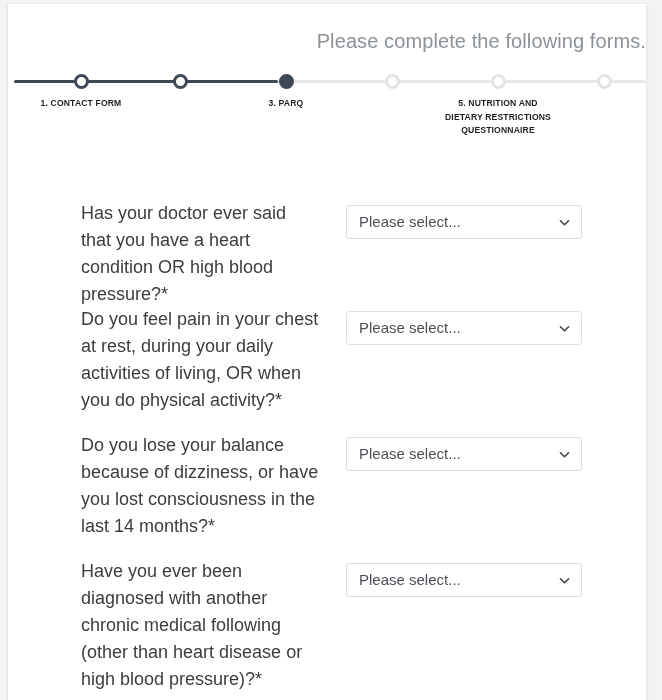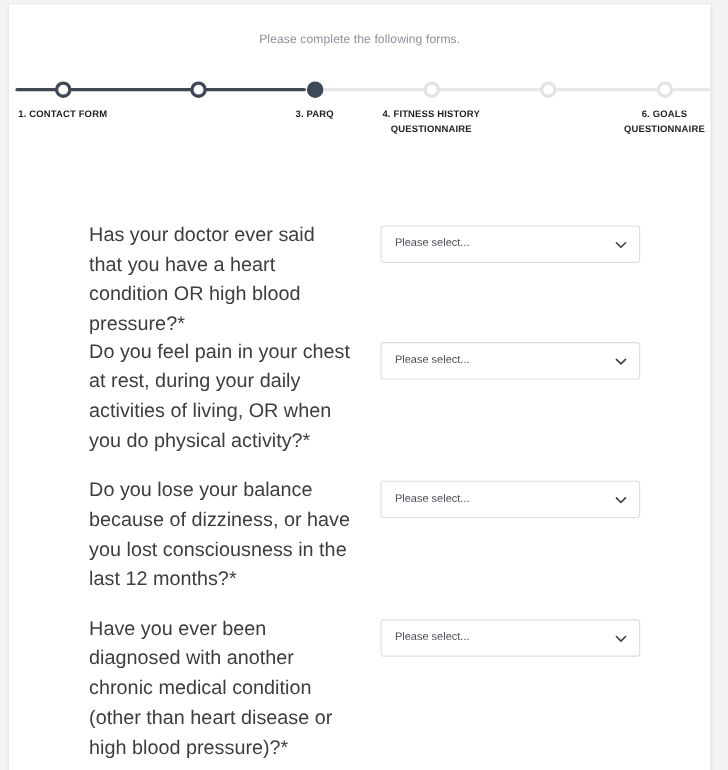--- a/index.html
+++ b/index.html
@@ -30,22 +30,22 @@
     background: #ffffff;
     box-shadow: 0 1px 3px rgba(0,0,0,0.10), 0 0 0 1px rgba(0,0,0,0.02);
     overflow: hidden;
   }
 
   .page-title {
     position: absolute;
     left: 0;
     top: 26px;
     width: 638px;
-    text-align: center;
-    font-size: 11px;
+    text-align: right;
+    font-size: 20px;
     color: #8b9298;
     letter-spacing: 0.1px;
   }
 
   
   .stepper {
     position: absolute;
     left: 0;
     top: 62px;
     width: 638px;
@@ -138,21 +138,21 @@
     height: 34px;
   }
   .select-box {
     box-sizing: border-box;
     width: 236px;
     height: 34px;
     background: #ffffff;
     border: 1px solid #dcdde0;
     border-radius: 3px;
     padding: 0 44px 0 12px;
-    font-size: 10px;
+    font-size: 15px;
     line-height: 32px;
     color: #4b4f55;
     font-family: "Liberation Sans", sans-serif;
     white-space: nowrap;
     overflow: hidden;
     position: relative;
   }
   .chev {
     position: absolute;
     right: 11px;
@@ -168,41 +168,40 @@
 
 <div id="page">
   <div class="card">
 
     <div class="page-title">Please complete the following forms.</div>
 
     <div class="stepper">
       <div class="track"></div>
       <div class="track-done"></div>
       <div id="steps-container">
-          <div class="step done" style="left: 49px;">
+          <div class="step done" style="left: 73px;">
             <div class="node"></div>
             <div class="step-label">1. CONTACT FORM</div>
           </div>
           <div class="step done" style="left: 172px;">
             <div class="node"></div>
           </div>
           <div class="step active" style="left: 278px;">
             <div class="node"></div>
             <div class="step-label">3. PARQ</div>
           </div>
           <div class="step inactive" style="left: 384px;">
             <div class="node"></div>
-            <div class="step-label">4. FITNESS HISTORY QUESTIONNAIRE</div>
           </div>
           <div class="step inactive" style="left: 490px;">
             <div class="node"></div>
+            <div class="step-label">5. NUTRITION AND DIETARY RESTRICTIONS QUESTIONNAIRE</div>
           </div>
           <div class="step inactive" style="left: 596px;">
             <div class="node"></div>
-            <div class="step-label">6. GOALS QUESTIONNAIRE</div>
           </div>
         </div>
     </div>
 
     <div class="form">
       <div id="fields-container">
           <div class="field-row" style="top: 0px;">
             <div class="q-text">Has your doctor ever said that you have a heart condition OR high blood pressure?*</div>
             <div class="select-wrap">
               <div class="select-box"><span>Please select...</span><span class="chev">
@@ -216,31 +215,31 @@
             <div class="q-text">Do you feel pain in your chest at rest, during your daily activities of living, OR when you do physical activity?*</div>
             <div class="select-wrap">
               <div class="select-box"><span>Please select...</span><span class="chev">
                   <svg width="11" height="11" viewBox="0 0 12 12">
                     <path d="M1.5 4 L6 8.5 L10.5 4" fill="none" stroke="#3c3f44" stroke-width="1.6" stroke-linecap="round" stroke-linejoin="round"></path>
                   </svg>
                 </span></div>
             </div>
           </div>
           <div class="field-row" style="top: 232px;">
-            <div class="q-text">Do you lose your balance because of dizziness, or have you lost consciousness in the last 12 months?*</div>
+            <div class="q-text">Do you lose your balance because of dizziness, or have you lost consciousness in the last 14 months?*</div>
             <div class="select-wrap">
               <div class="select-box"><span>Please select...</span><span class="chev">
                   <svg width="11" height="11" viewBox="0 0 12 12">
                     <path d="M1.5 4 L6 8.5 L10.5 4" fill="none" stroke="#3c3f44" stroke-width="1.6" stroke-linecap="round" stroke-linejoin="round"></path>
                   </svg>
                 </span></div>
             </div>
           </div>
           <div class="field-row" style="top: 358px;">
-            <div class="q-text">Have you ever been diagnosed with another chronic medical condition (other than heart disease or high blood pressure)?*</div>
+            <div class="q-text">Have you ever been diagnosed with another chronic medical following (other than heart disease or high blood pressure)?*</div>
             <div class="select-wrap">
               <div class="select-box"><span>Please select...</span><span class="chev">
                   <svg width="11" height="11" viewBox="0 0 12 12">
                     <path d="M1.5 4 L6 8.5 L10.5 4" fill="none" stroke="#3c3f44" stroke-width="1.6" stroke-linecap="round" stroke-linejoin="round"></path>
                   </svg>
                 </span></div>
             </div>
           </div>
         </div>
     </div>

